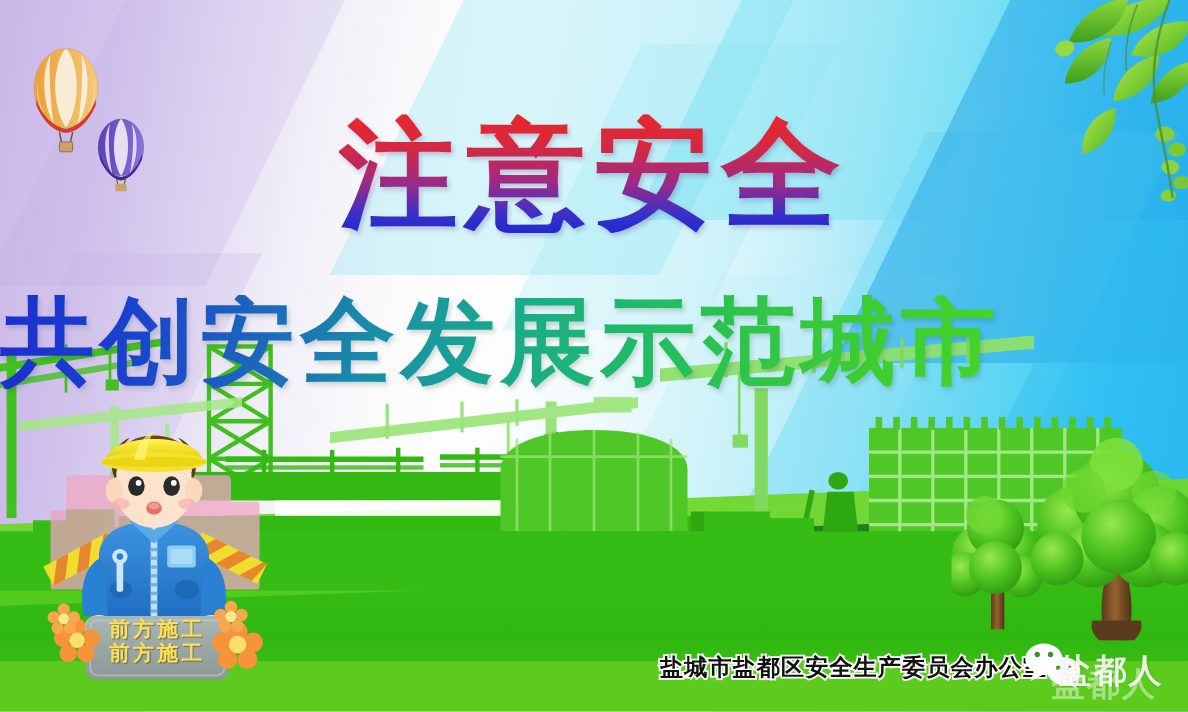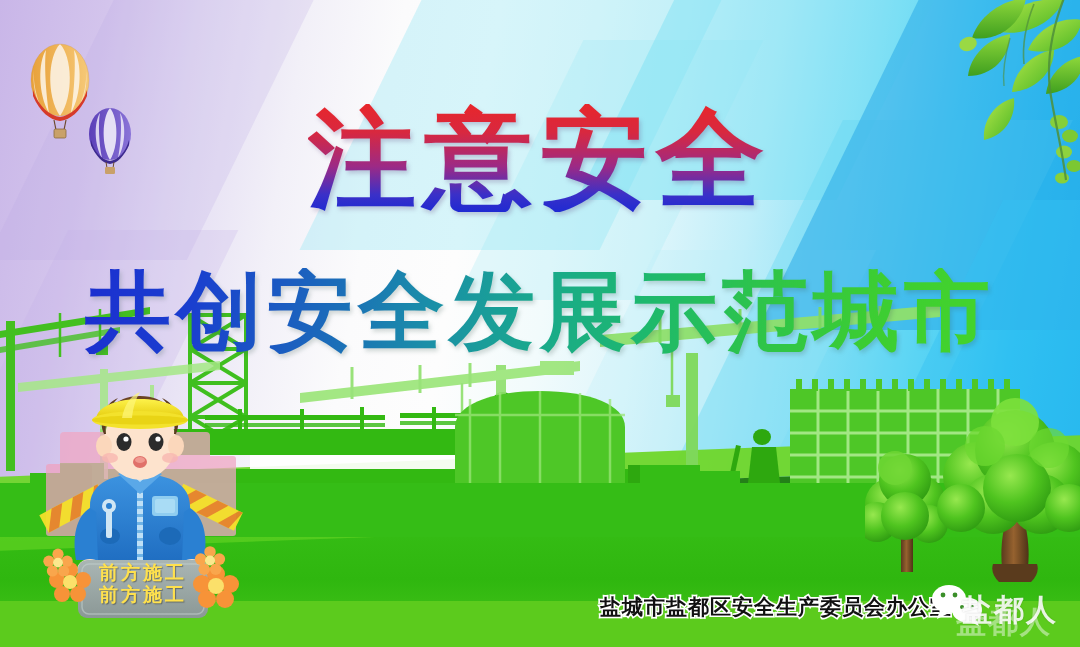--- a/index.html
+++ b/index.html
@@ -59,21 +59,21 @@
     font-family:"DejaVu Serif","Liberation Serif",serif;
     font-weight:bold;
     font-size:108px;
     line-height:1.0;
     letter-spacing:8px;
     background:linear-gradient(180deg,#e8262b 0%,#d8283f 26%,#9c2a86 58%,#3a30c8 84%,#1f2ad2 100%);
     -webkit-background-clip:text;background-clip:text;
     color:transparent;-webkit-text-fill-color:transparent;
     filter:drop-shadow(2px 3px 2px rgba(90,60,120,.25));
   }
-  .title2-wrap{position:absolute;left:0;right:0;top:268px;text-align:center;z-index:22;}
+  .title2-wrap{position:absolute;left:0;right:0;top:268px;z-index:22;}
   .title2{
     display:inline-block;
     font-family:"DejaVu Serif","Liberation Serif",serif;
     font-weight:bold;
     font-size:86px;
     line-height:1.0;
     letter-spacing:5px;
     background:linear-gradient(96deg,
        #1b2fd0 0%, #1a3fcf 12%, #1b64bd 25%, #1a8fa8 38%,
        #19a98c 50%, #1eb96c 62%, #2ec44a 74%, #3ccd33 86%, #45d42b 100%);

